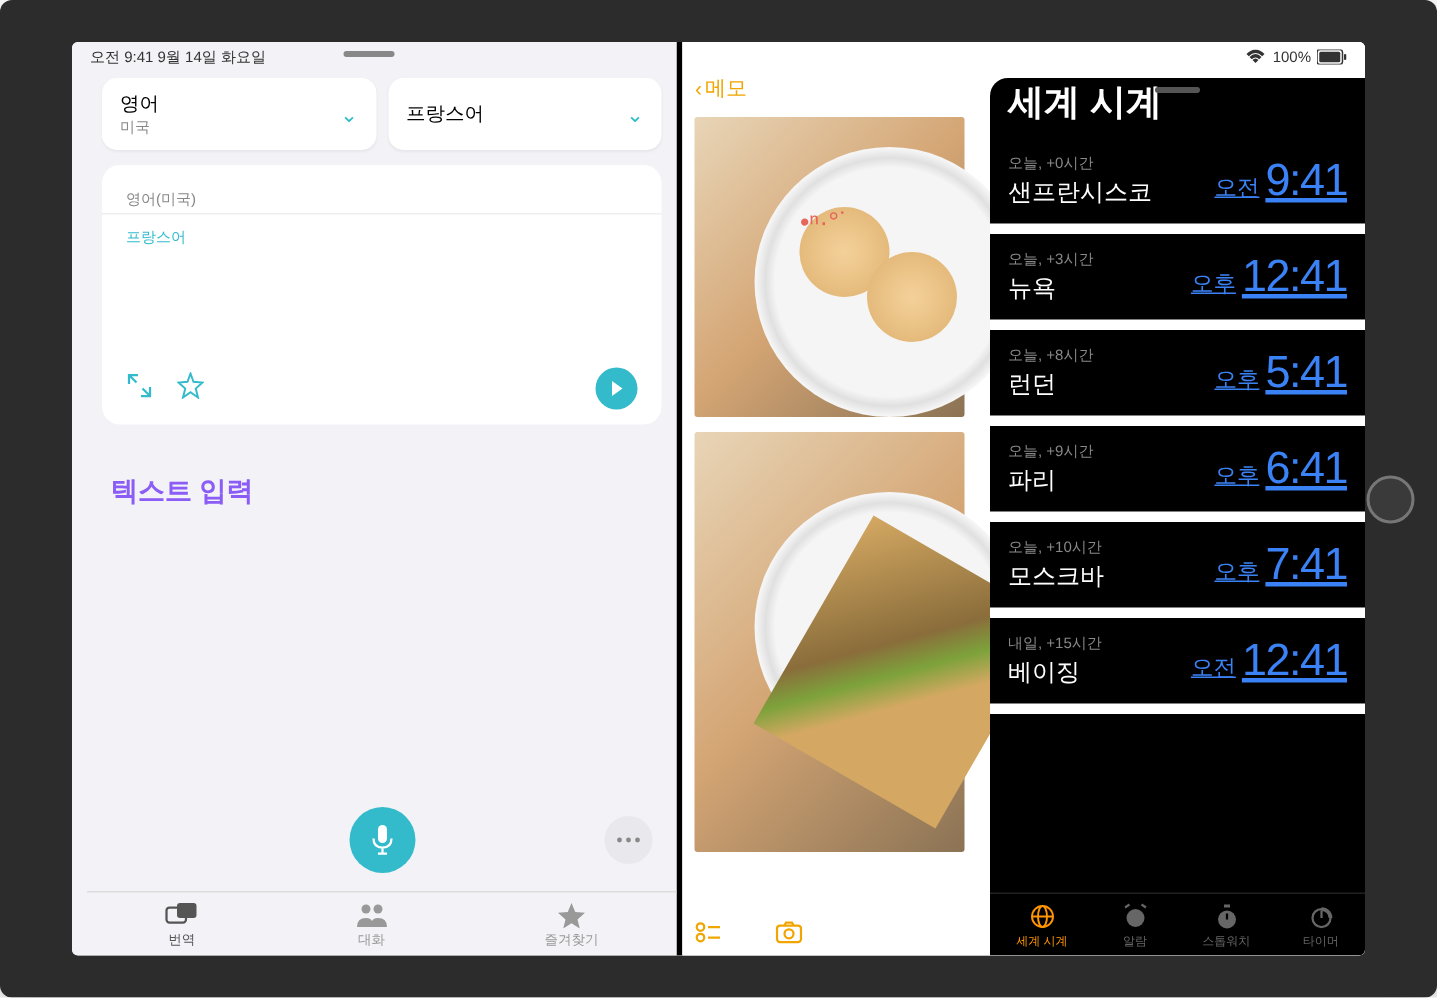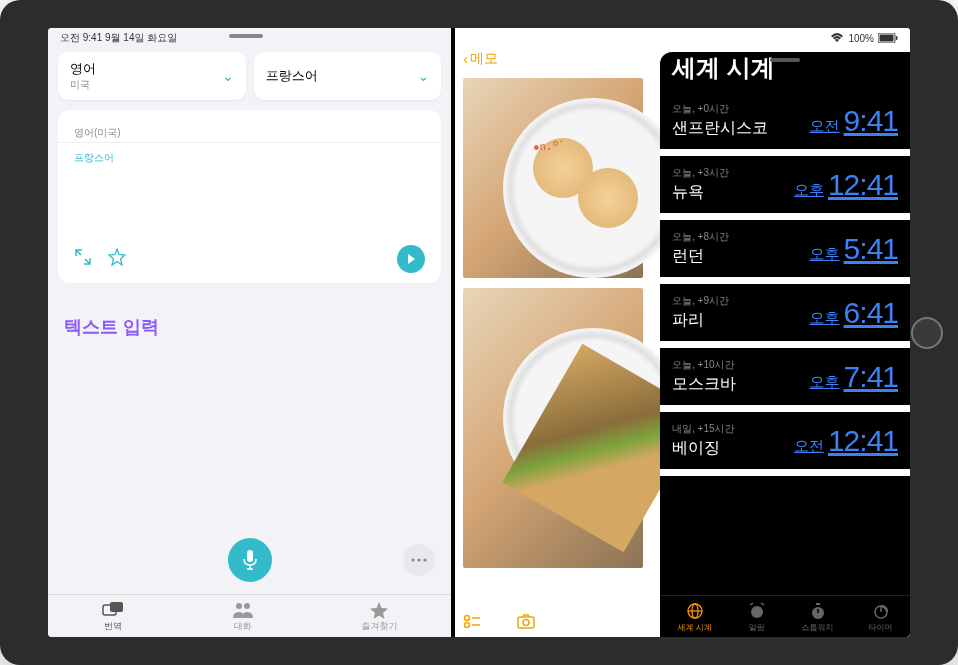--- a/index.html
+++ b/index.html
@@ -1,24 +1,24 @@
 <!DOCTYPE html>
 <html><head>
   <meta charset="utf-8">
   <style>
     * { margin: 0; padding: 0; box-sizing: border-box; font-family: -apple-system, "Helvetica Neue", Arial, sans-serif; }
     body { background: #fff; display: flex; align-items: center; justify-content: center; min-height: 100vh; }
-    .ipad-frame { width: 958px; height: 665px; background: #2c2c2c; border-radius: 20px; padding: 28px 48px; position: relative; box-shadow: 0 10px 40px rgba(0,0,0,0.3); }
+    .ipad-frame { width: 958px; height: 665px; background: #2c2c2c; border-radius: 8px; padding: 28px 48px; position: relative; box-shadow: 0 10px 40px rgba(0,0,0,0.3); }
     .home-button { position: absolute; right: 15px; top: 50%; transform: translateY(-50%); width: 32px; height: 32px; border: 2px solid #777; border-radius: 50%; background: #3a3a3a; }
     .screen { width: 100%; height: 100%; background: #fff; border-radius: 4px; display: flex; position: relative; overflow: hidden; }
     .status-bar { position: absolute; top: 0; left: 0; right: 0; height: 20px; display: flex; justify-content: space-between; align-items: center; padding: 0 12px; font-size: 10px; color: #333; z-index: 10; }
     .status-left { font-weight: 500; }
     .status-right { display: flex; align-items: center; gap: 4px; }
     .app-handle { position: absolute; left: 50%; transform: translateX(-50%); top: 6px; width: 34px; height: 4px; background: #888; border-radius: 2px; z-index: 11; }
-    .left-pane { width: 47%; height: 100%; background: #f2f2f7; padding-top: 24px; display: flex; flex-direction: column; position: relative; }
+    .left-pane { width: 47%; height: 100%; background: #f2f2f7; padding-top: 24px; display: flex; flex-direction: column; position: relative; padding-left: 10px; }
     .lang-selectors { display: flex; gap: 8px; padding: 0 10px 10px; }
     .lang-selector { flex: 1; background: #fff; border-radius: 10px; padding: 8px 12px; display: flex; justify-content: space-between; align-items: center; box-shadow: 0 1px 2px rgba(0,0,0,0.05); }
     .lang-selector .lang-name { font-size: 13px; font-weight: 500; color: #000; display: block; }
     .lang-selector .lang-sub { font-size: 10px; color: #888; display: block; }
     .chevron { color: #33bbcc; font-size: 14px; }
     .translation-card { margin: 0 10px; background: #fff; border-radius: 12px; padding: 16px 16px 10px; position: relative; }
     .trans-label { font-size: 10px; color: #888; margin-bottom: 2px; }
     .trans-source { font-size: 18px; font-weight: 700; color: #000; margin-bottom: 10px; }
     .trans-target-label { font-size: 10px; color: #33bbcc; margin-bottom: 2px; }
     .trans-target { font-size: 18px; font-weight: 700; color: #33bbcc; }

